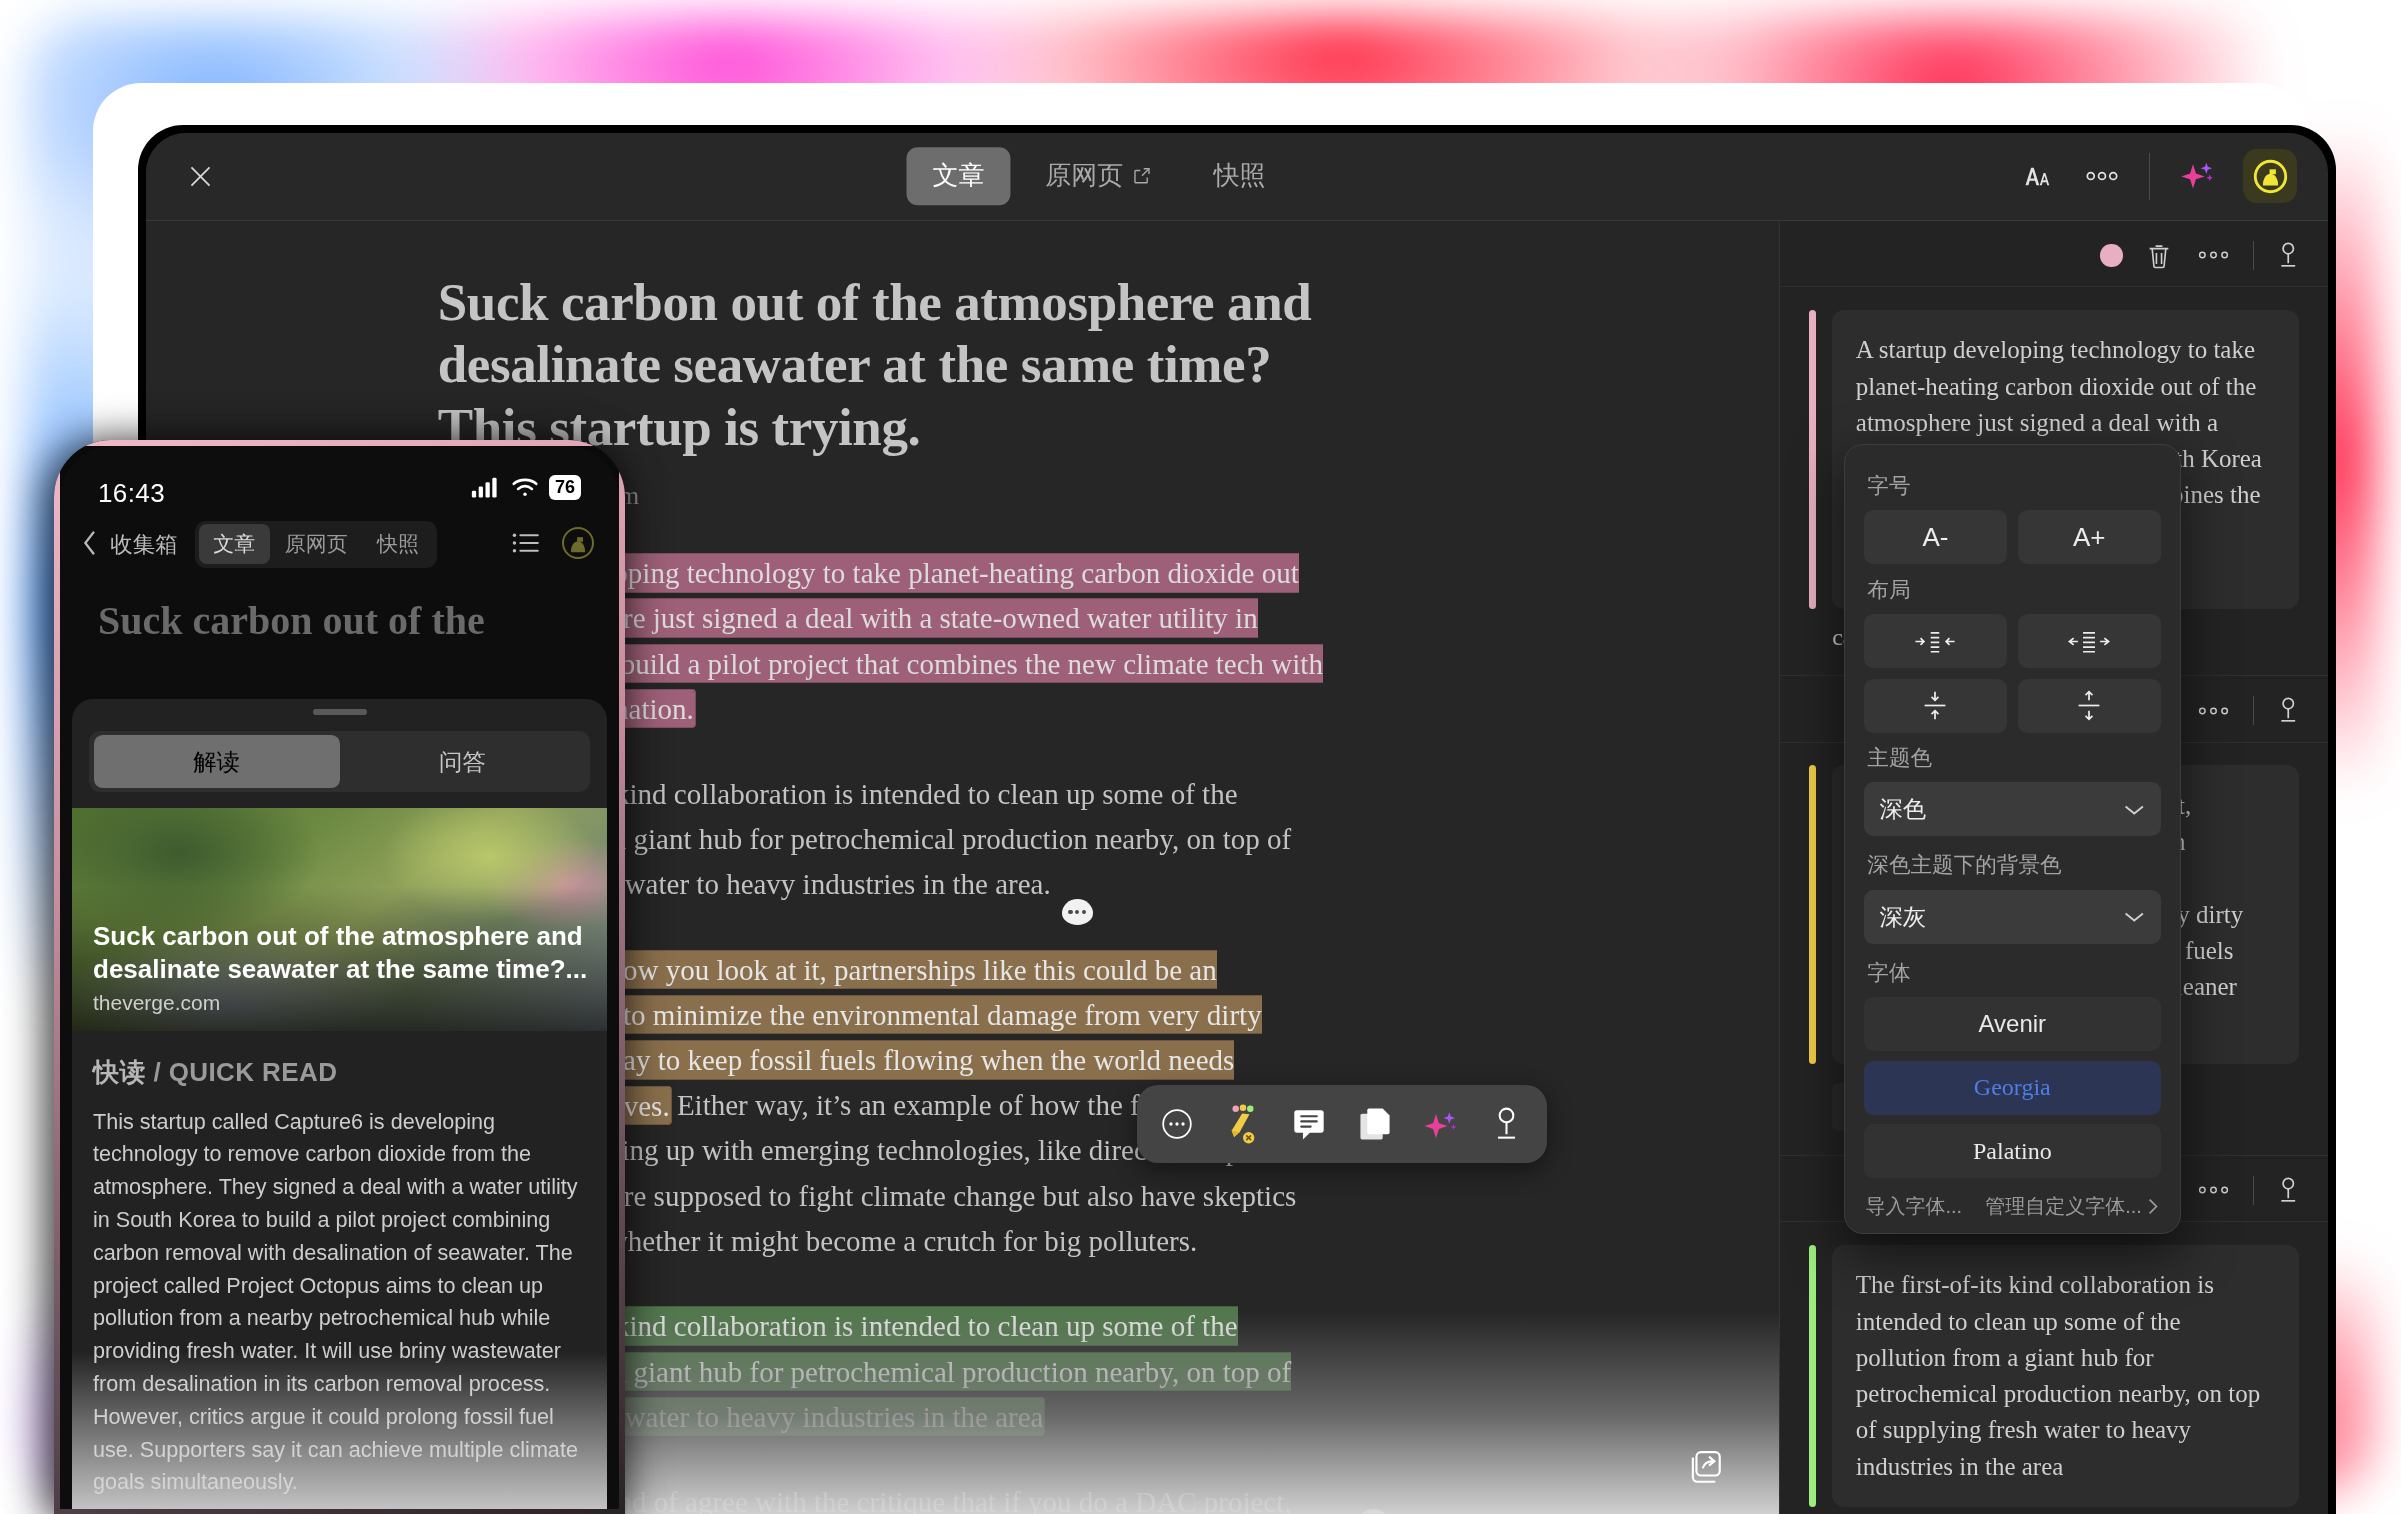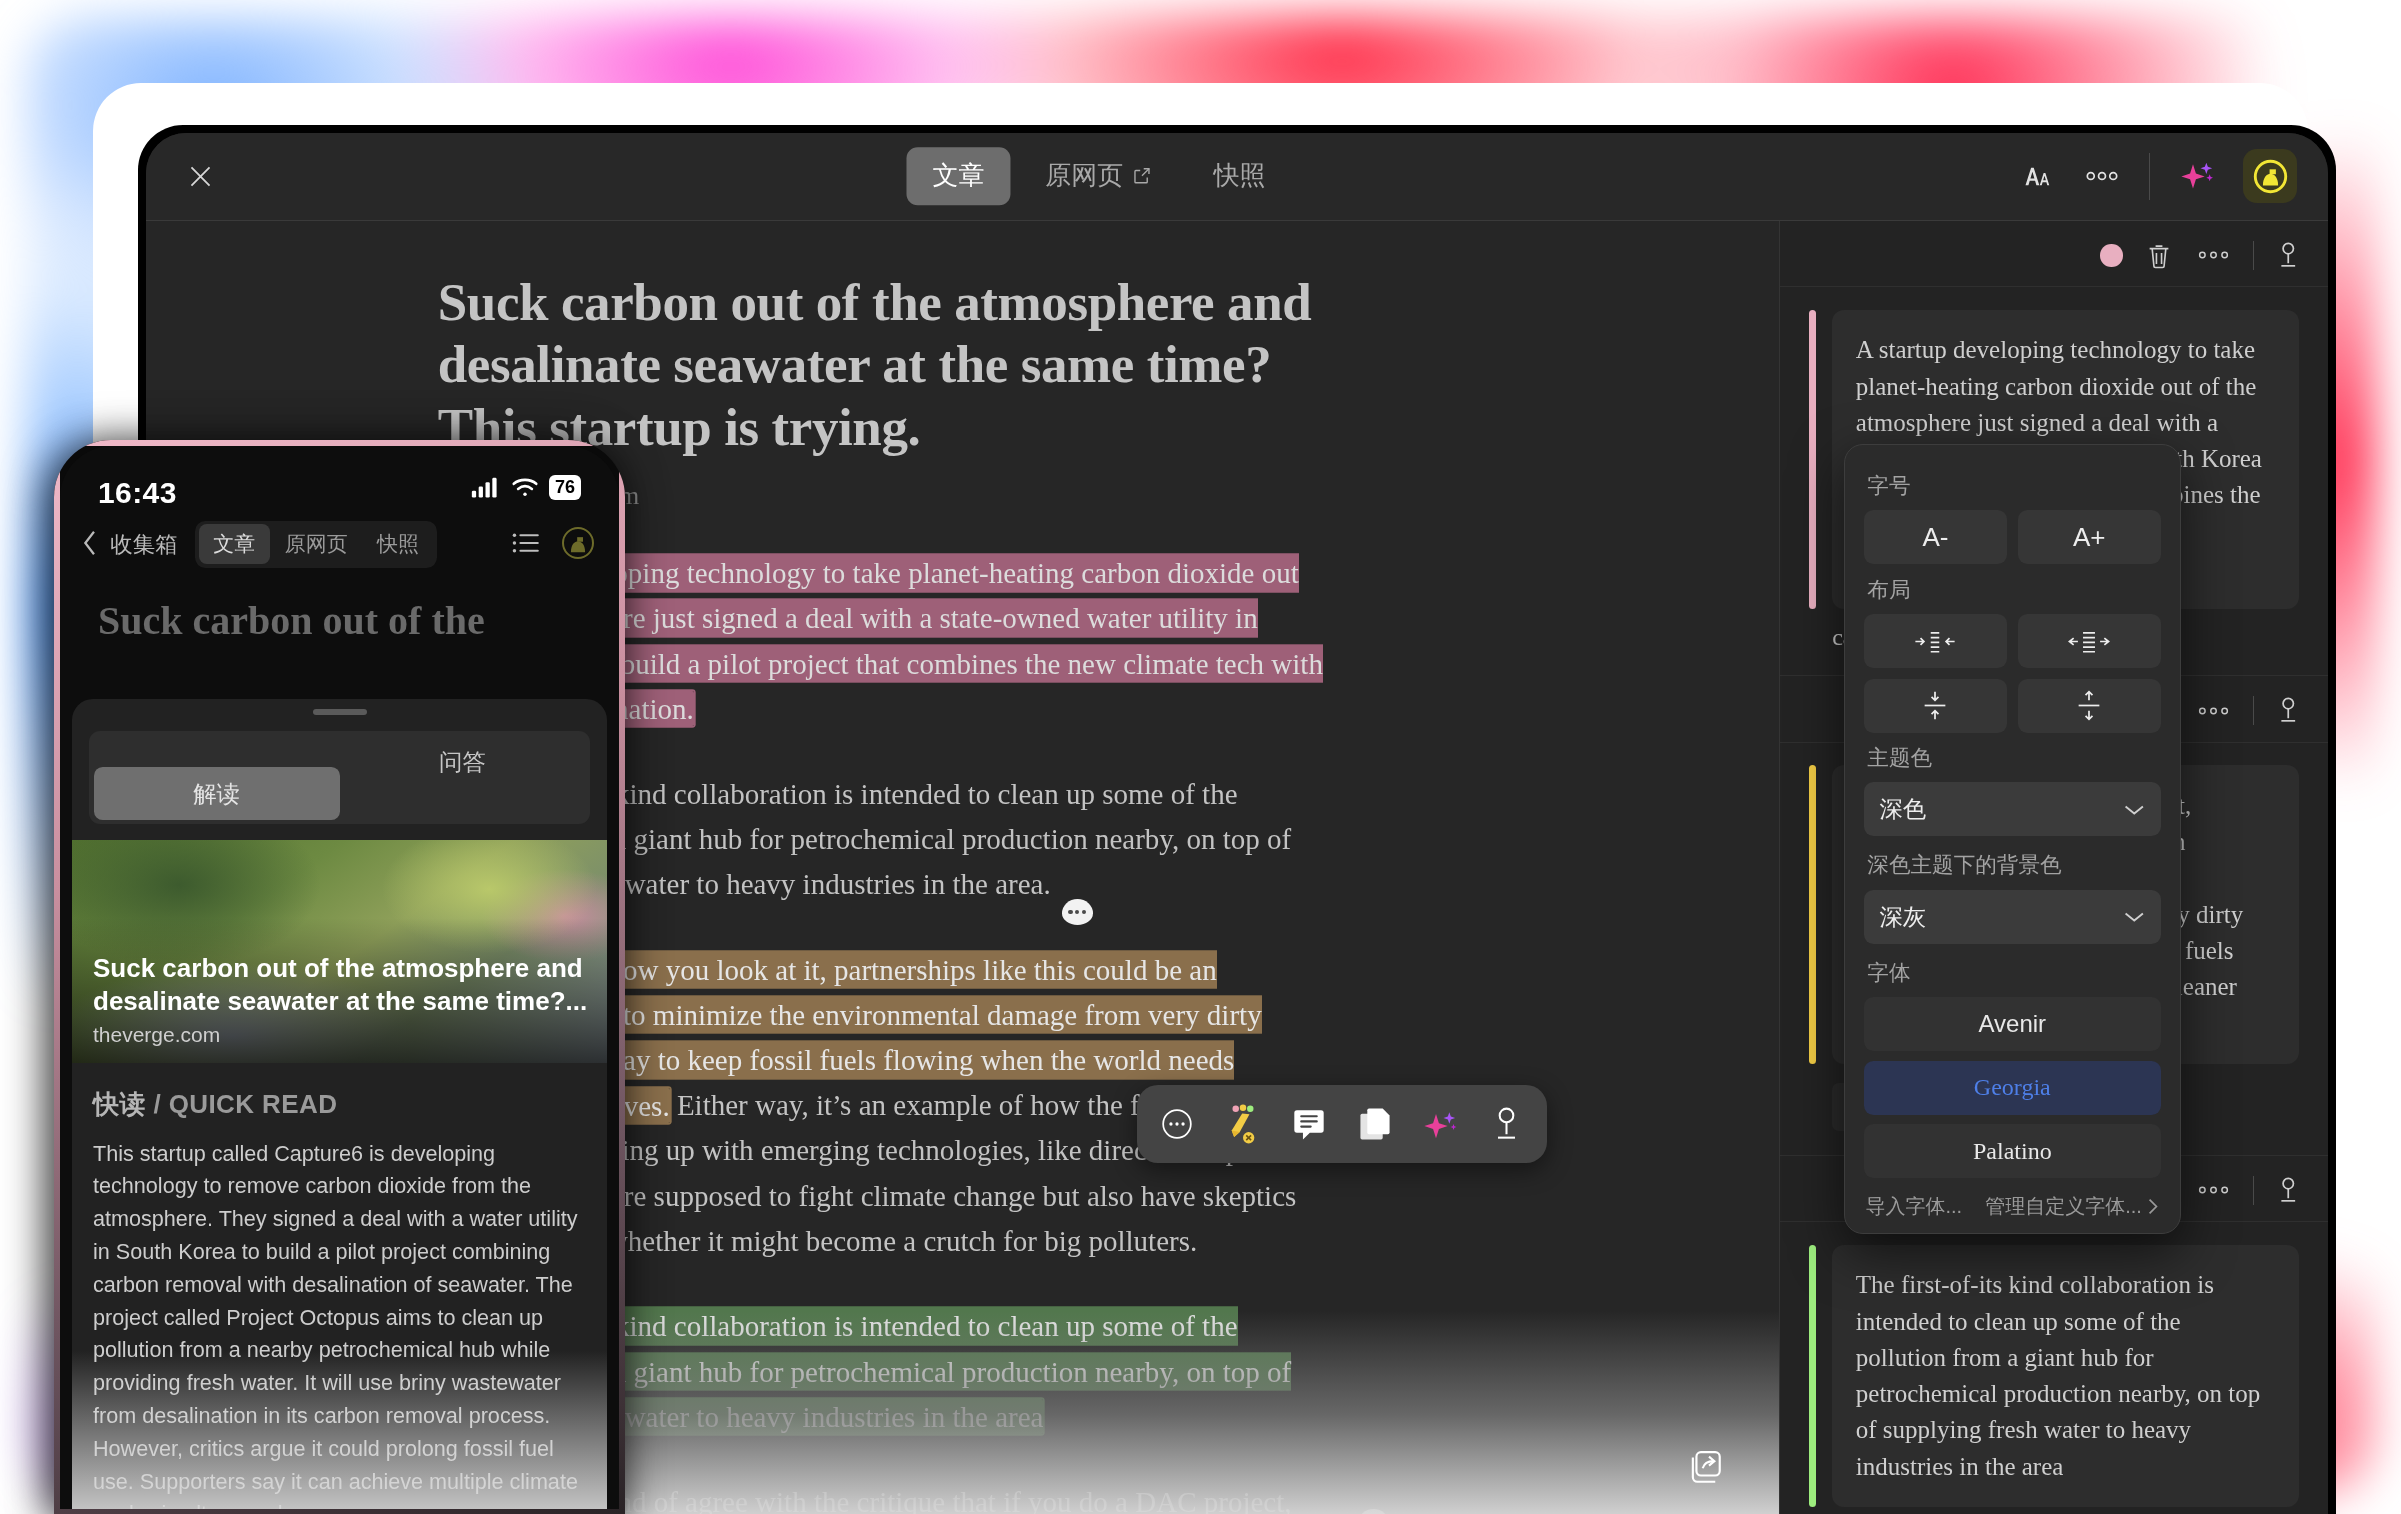--- a/index.html
+++ b/index.html
@@ -266,21 +266,21 @@
   #phone-screen {
     width: 100%; height: 100%;
     border-radius: 52px 52px 0 0;
     background: #0d0d0d;
     position: relative; overflow: hidden;
   }
   #phone-statusbar {
     height: 67px; display: flex; align-items: center;
     padding: 15.6px 38px 0 38px; color: #fff;
   }
-  #ph-time { font-size: 30px; font-weight: bold; letter-spacing: 0.4px; margin-top: 12px; }
+  #ph-time { font-size: 26px; font-weight: normal; letter-spacing: 0.4px; margin-top: 12px; }
   .ph-status-right { margin-left: auto; display: flex; align-items: center; gap: 10.4px; }
   #ph-batt {
     background: #fff; color: #000; border-radius: 6px;
     font-size: 18px; font-weight: bold; padding: 1.7px 6px; line-height: 1.2;
   }
   #phone-navbar {
     height: 62px; display: flex; align-items: center; gap: 8.7px;
     padding: 0 21px; color: #c8c8c8;
   }
   #ph-back { display: flex; align-items: flex-start; gap: 12px; font-size: 22.5px; color: #b9b9b9; }
@@ -302,21 +302,21 @@
     background: #222222;
     border-radius: 21px 21px 0 0;
     overflow: hidden;
   }
   #ph-grabber { width: 54px; height: 6px; border-radius: 3.5px; background: #5a5a5a; margin: 10.4px auto 0 auto; }
   #ph-tabs {
     margin: 15.6px 17.3px 0 17.3px; background: #2e2e2e; border-radius: 11.2px;
     display: flex; padding: 4.3px;
   }
   .ph-tab { flex: 1; text-align: center; padding: 10.4px 0; border-radius: 8.7px; font-size: 23.4px; color: #c6c6c6; }
-  .ph-tab.active { background: #6f6f6f; color: #e5e5e5; margin-top: 32px; }
+  .ph-tab.active { background: #6f6f6f; color: #000000; }
 
   #ph-hero {
     margin-top: 15.6px; height: 223px; position: relative; overflow: hidden;
     background:
       linear-gradient(to bottom, rgba(0,0,0,0) 35%, rgba(0,0,0,.72) 100%),
       radial-gradient(ellipse 173px 104px at 78% 22%, #b9c86a 0%, rgba(185,200,106,0) 62%),
       radial-gradient(ellipse 138px 78px at 92% 34%, #c98ea0 0%, rgba(201,142,160,0) 60%),
       radial-gradient(ellipse 208px 121px at 20% 20%, #3d5b2e 0%, rgba(61,91,46,0) 68%),
       radial-gradient(ellipse 260px 104px at 30% 88%, #9aa3ab 0%, rgba(154,163,171,0) 70%),
       linear-gradient(145deg, #51702f 0%, #6d8a42 32%, #8fa05a 52%, #7c8f6a 70%, #9eaab3 100%);

